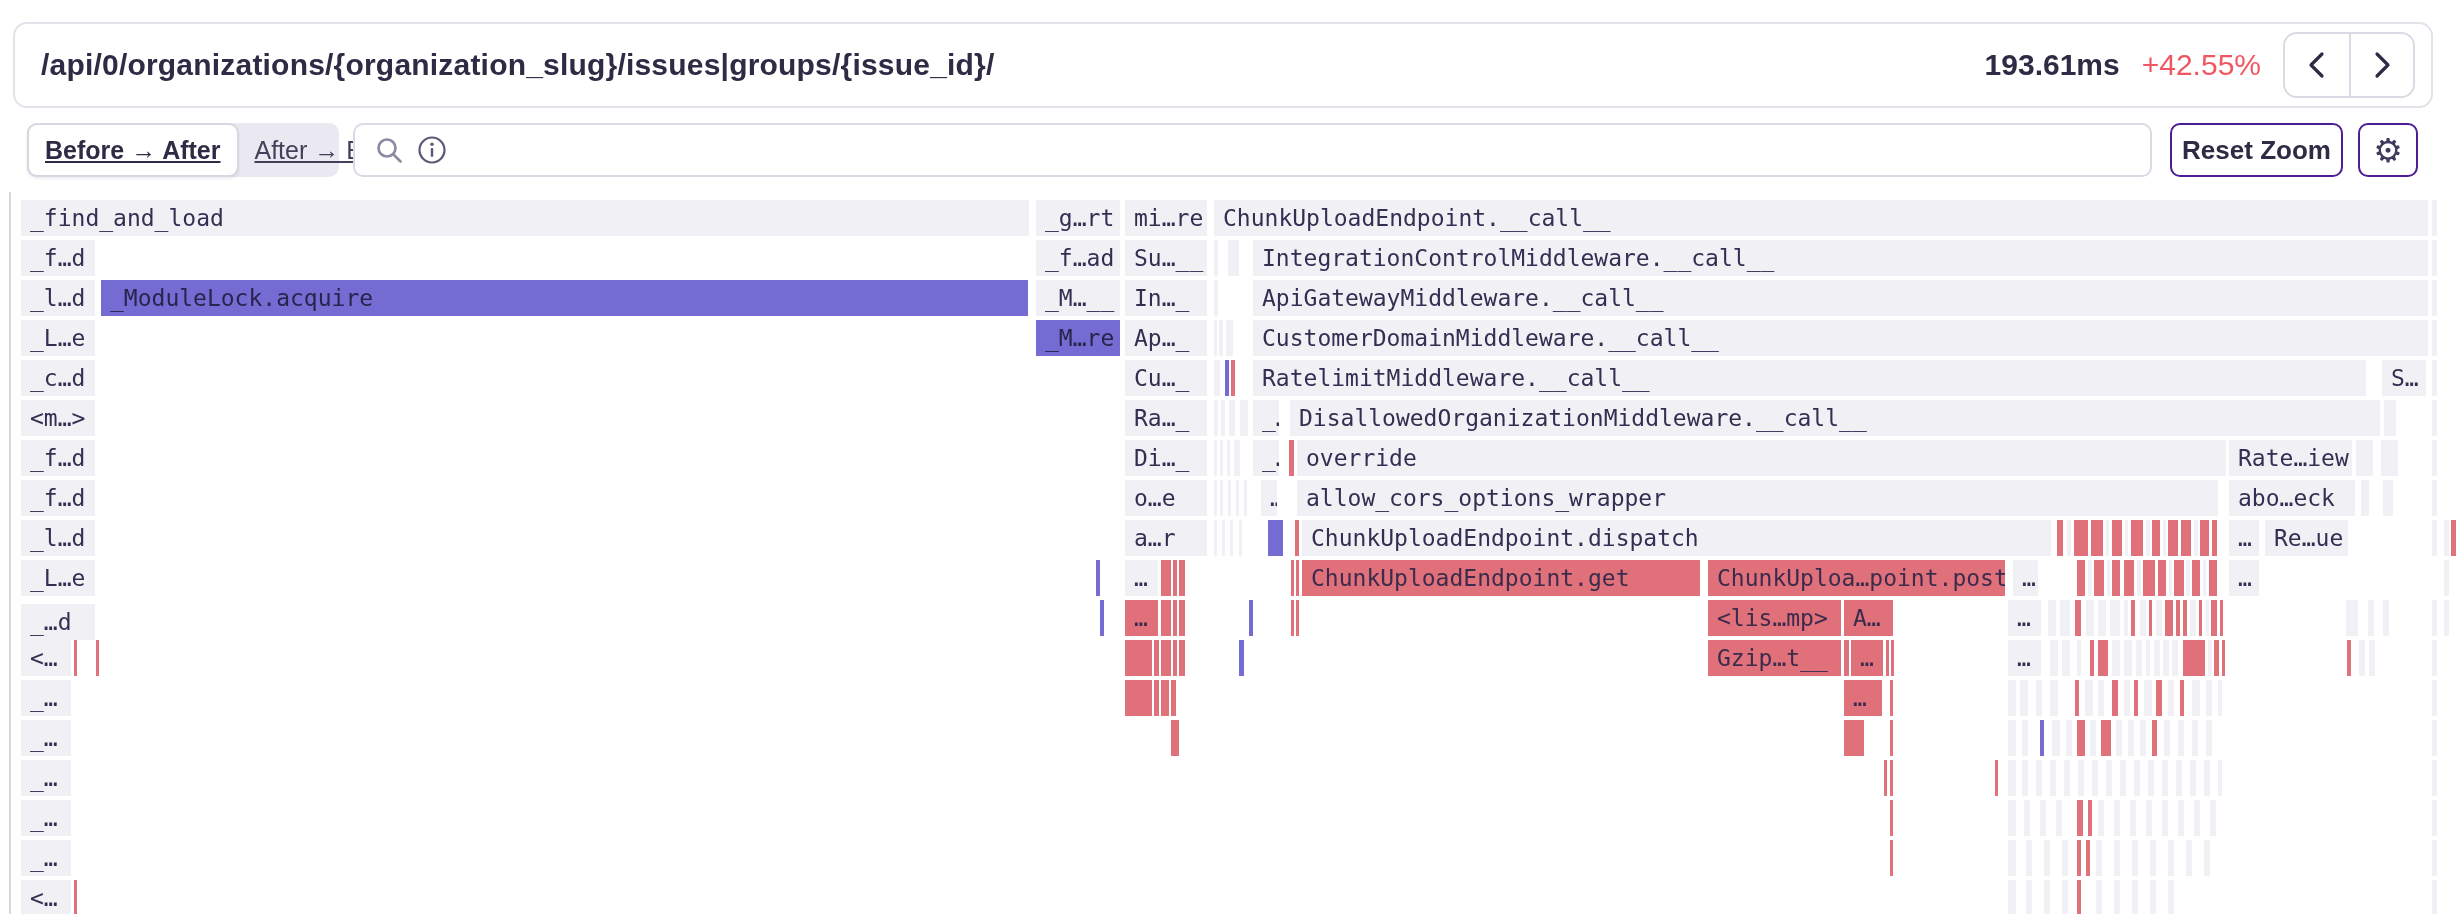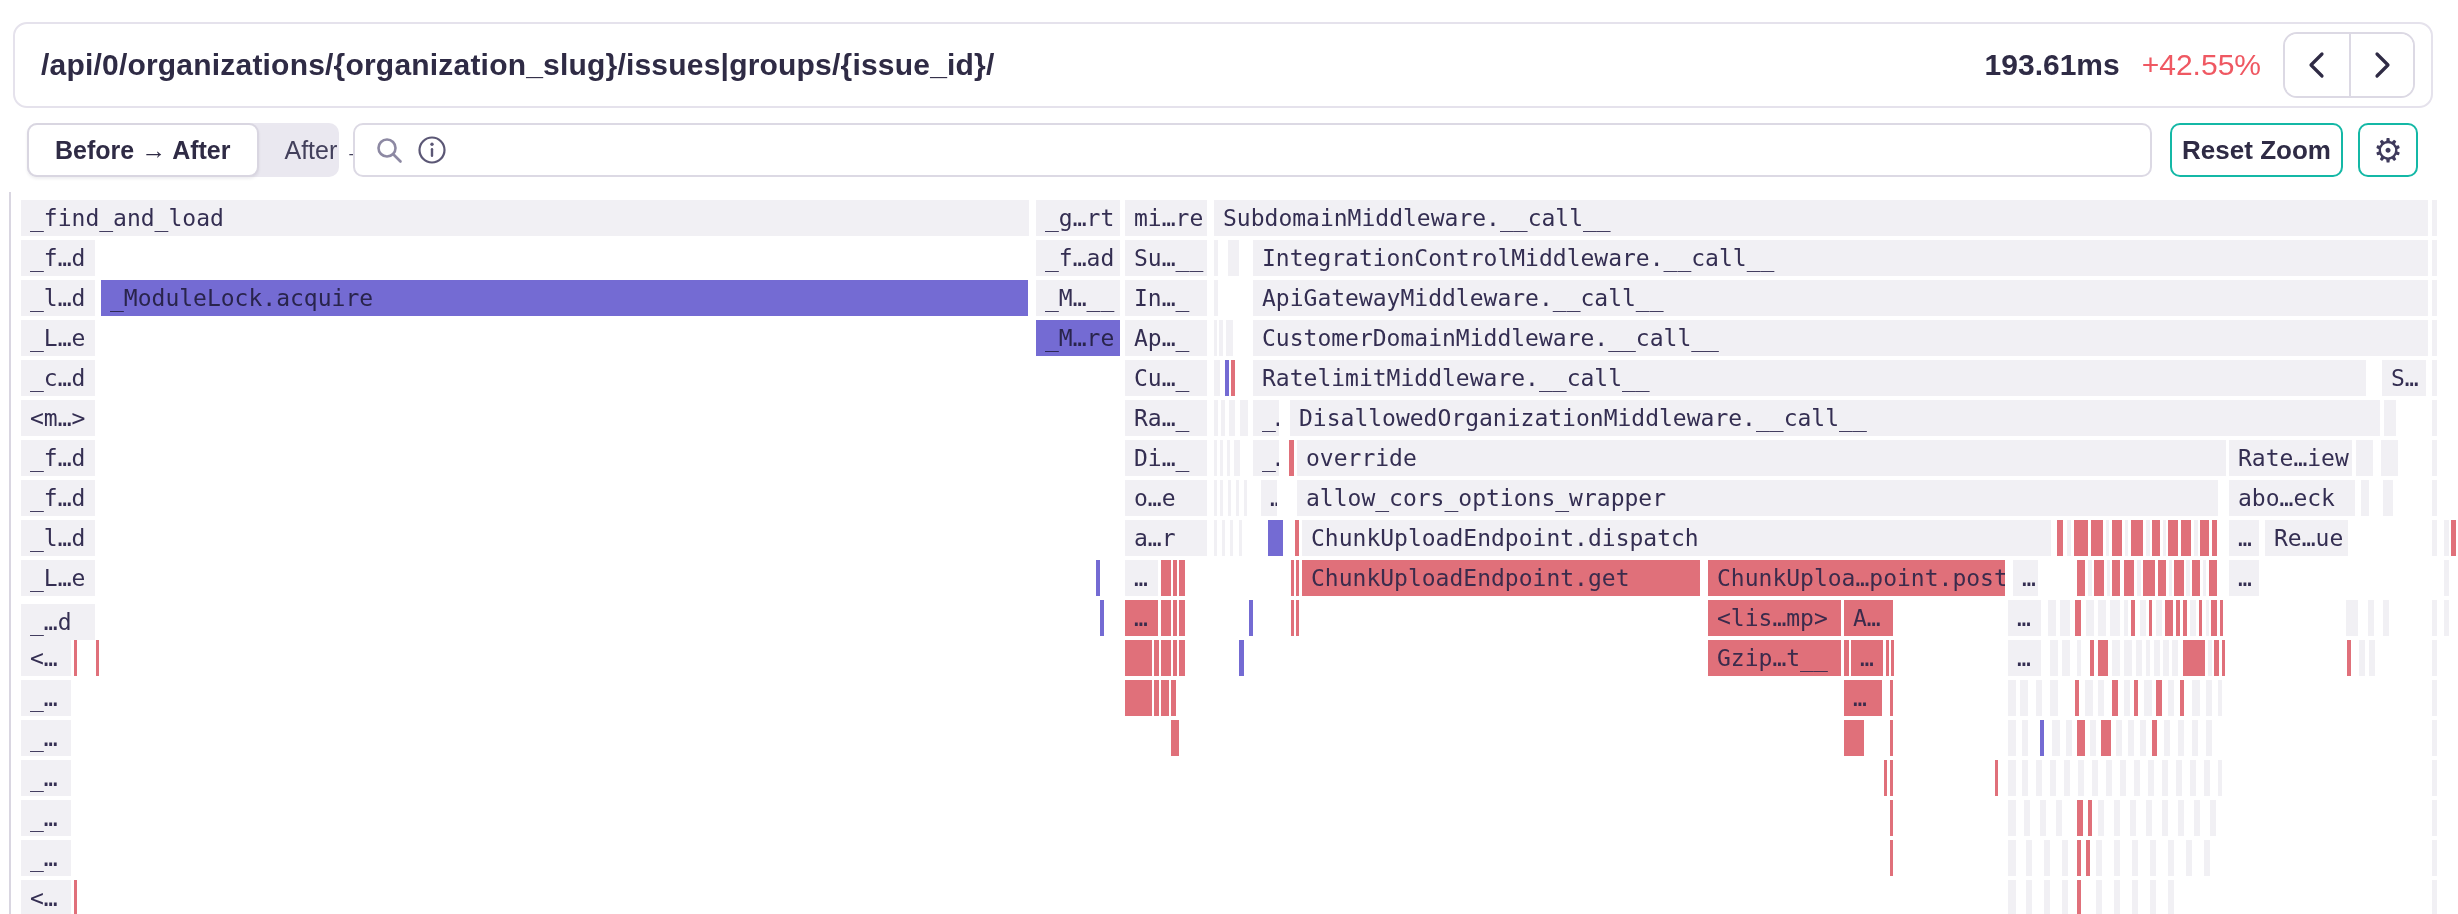--- a/index.html
+++ b/index.html
@@ -17,34 +17,34 @@
   .hdr-delta { font-size:30px; color:#ef5862; }
   .chev-group { display:flex; border:2px solid #dcd9e4; border-radius:14px; overflow:hidden; }
   .chev-btn { width:64px; height:62px; background:#fff; display:flex; align-items:center;
     justify-content:center; cursor:pointer; }
   .chev-btn + .chev-btn { border-left:2px solid #dcd9e4; }
 
   
   .toolbar { position:absolute; left:0; top:123px; width:2458px; height:54px; }
   .seg { position:absolute; left:27px; top:0; height:54px; width:312px;
     background:#eae8f0; border-radius:10px; display:flex; align-items:stretch; }
-  .seg-btn { display:flex; align-items:center; justify-content:center; padding:0 26px;
-    font-size:25px; color:#43405c; white-space:nowrap; cursor:pointer; border-radius:10px; }
+  .seg-btn { display:flex; align-items:center; justify-content:center; padding:0 16px;
+    font-size:25px; color:#43405c; white-space:nowrap; cursor:pointer; border-radius:10px;text-decoration:underline; }
   .seg-btn.active { background:#fff; border:2px solid #d9d6e1; font-weight:700;
     color:#2f2b45; box-shadow:0 2px 3px rgba(40,35,70,.08); }
   .search { position:absolute; left:353px; top:0; width:1799px; height:54px;
     border:2px solid #dcd9e4; border-radius:10px; background:#fff;
     display:flex; align-items:center; }
   .search input { border:none; outline:none; flex:1; font-size:26px; color:#2f2b45;
     font-family:"Liberation Sans", sans-serif; background:transparent; }
   .search input::placeholder { color:#8d89a3; }
   .search-icon { margin:0 14px 0 20px; display:flex; }
   .info-icon { margin-right:22px; display:flex; }
   .btn { position:absolute; top:0; height:54px; background:#fff;
-    border:2px solid #14b8a6; border-radius:10px; display:flex; align-items:center;
+    border:2px solid #4c1d95; border-radius:10px; display:flex; align-items:center;
     justify-content:center; cursor:pointer; }
   .btn-reset { left:2170px; width:173px; font-size:26px; font-weight:700; color:#2f2b45; }
   .btn-gear { left:2358px; width:60px; font-size:33px; color:#3f3a5c; }
 
   
   .flame-wrap { position:absolute; left:0; top:0; width:2458px; height:914px; }
   .flame-left-border { position:absolute; left:9px; top:192px; width:2px; bottom:0;
     background:#d9d6e1; }
   .frame { position:absolute; overflow:hidden; white-space:nowrap;
     font-family:"DejaVu Sans Mono", monospace; font-size:23px; line-height:36px;
@@ -103,21 +103,21 @@
   <div class="btn btn-gear">
       <span>⚙</span>
     </div>
 </div>
 
 <div class="flame-wrap">
   <div class="flame-left-border"></div>
 <div class="frame g" style="left: 21px; top: 200px; width: 1008px; height: 36px;">_find_and_load</div>
     <div class="frame g" style="left: 1036px; top: 200px; width: 84px; height: 36px;">_g…rt</div>
     <div class="frame g" style="left: 1125px; top: 200px; width: 82px; height: 36px;">mi…re</div>
-    <div class="frame g" style="left: 1214px; top: 200px; width: 1214px; height: 36px;">SubdomainMiddleware.__call__</div>
+    <div class="frame g" style="left: 1214px; top: 200px; width: 1214px; height: 36px;">ChunkUploadEndpoint.__call__</div>
     <div class="frame g s" style="left: 2432px; top: 200px; width: 5px; height: 36px;"></div>
     <div class="frame g" style="left: 21px; top: 240px; width: 74px; height: 36px;">_f…d</div>
     <div class="frame g" style="left: 1036px; top: 240px; width: 84px; height: 36px;">_f…ad</div>
     <div class="frame g" style="left: 1125px; top: 240px; width: 82px; height: 36px;">Su…__</div>
     <div class="frame g s" style="left: 1214px; top: 240px; width: 4px; height: 36px;"></div>
     <div class="frame g s" style="left: 1228px; top: 240px; width: 11px; height: 36px;"></div>
     <div class="frame g" style="left: 1253px; top: 240px; width: 1175px; height: 36px;">IntegrationControlMiddleware.__call__</div>
     <div class="frame g s" style="left: 2432px; top: 240px; width: 5px; height: 36px;"></div>
     <div class="frame g" style="left: 21px; top: 280px; width: 74px; height: 36px;">_l…d</div>
     <div class="frame p" style="left: 101px; top: 280px; width: 927px; height: 36px;">_ModuleLock.acquire</div>

